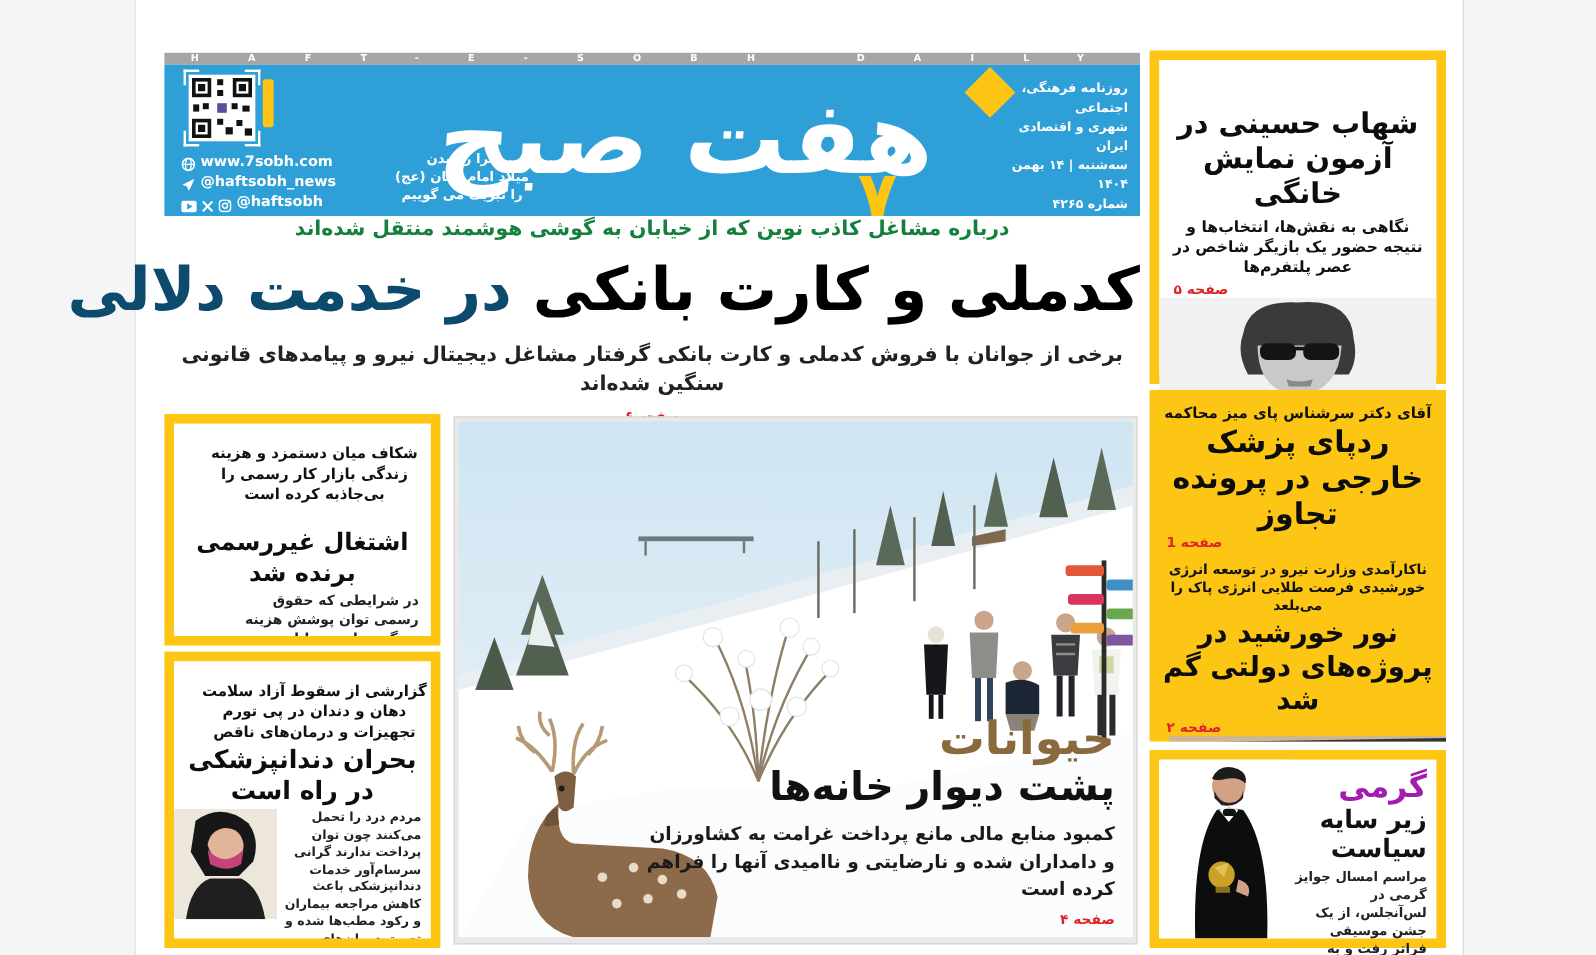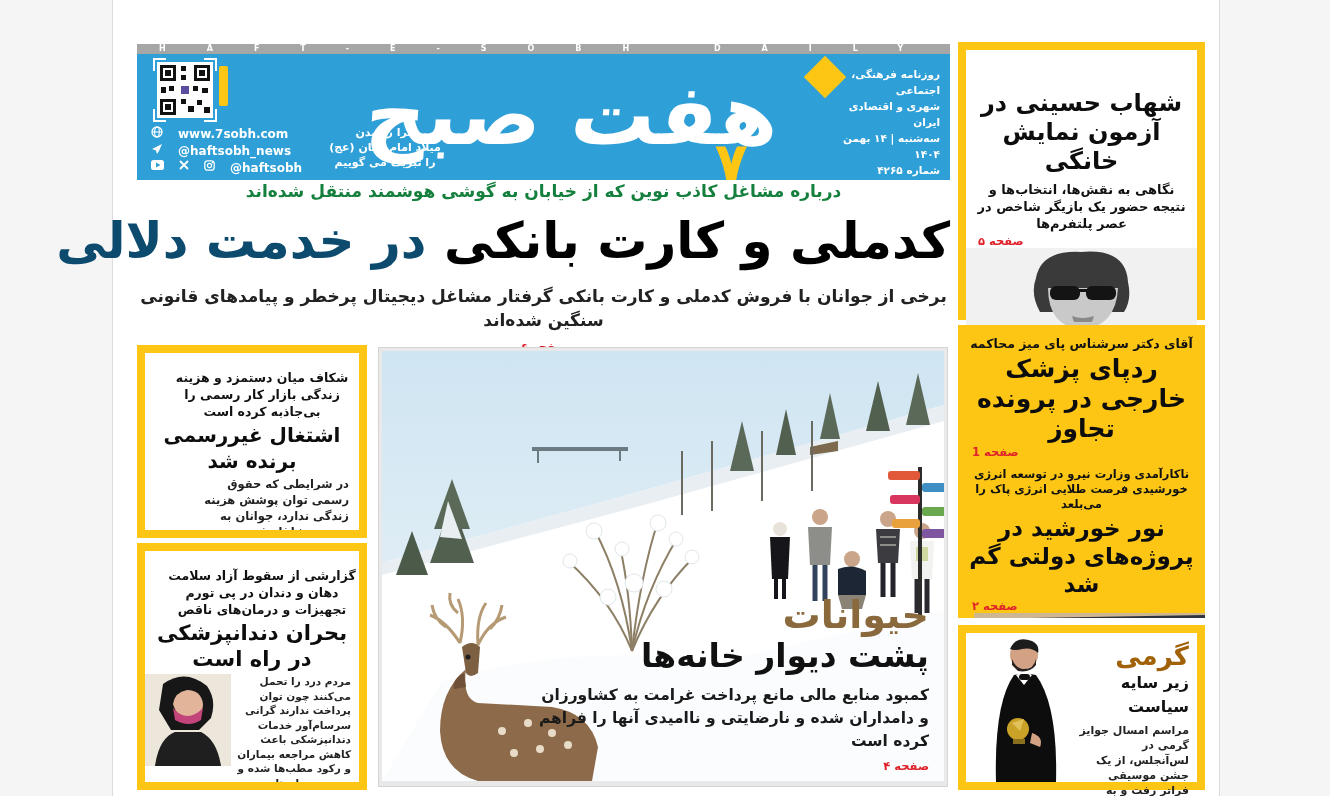--- a/index.html
+++ b/index.html
@@ -19,21 +19,21 @@
     font-size:8px;font-weight:bold;line-height:10px;letter-spacing:41px;padding-left:22px;overflow:hidden;box-sizing:border-box;white-space:nowrap;}
   .banner{left:0;top:16px;width:813px;height:126px;background:#2f9fd7;overflow:hidden;}
   .qr-wrap{left:20px;top:8px;width:56px;height:56px;}
   .qr-corner{position:absolute;width:11px;height:11px;}
   .qr-corner.tl{left:-4px;top:-4px;border-left:2px solid #fff;border-top:2px solid #fff;}
   .qr-corner.tr{right:-4px;top:-4px;border-right:2px solid #fff;border-top:2px solid #fff;}
   .qr-corner.bl{left:-4px;bottom:-4px;border-left:2px solid #fff;border-bottom:2px solid #fff;}
   .qr-corner.br{right:-4px;bottom:-4px;border-right:2px solid #fff;border-bottom:2px solid #fff;}
   .qr-tag{left:82px;top:12px;width:9px;height:40px;background:#fdc614;border-radius:2px;}
   .social{left:14px;top:72px;color:#ffffff;font-size:12px;font-weight:bold;line-height:17px;white-space:nowrap;}
-  .social .row{display:flex;align-items:flex-start;gap:15px;}
+  .social .row{display:flex;align-items:flex-end;gap:4px;}
   .social svg{display:block;}
   .greeting{left:178px;bottom:10px;width:140px;color:#ffffff;font-size:11px;font-weight:bold;line-height:15px;text-align:center;}
   .logo{left:200px;top:2px;width:470px;height:122px;color:#ffffff;font-weight:bold;
     font-size:84px;line-height:118px;text-align:center;white-space:nowrap;transform:skewX(-4deg);}
   .logo-digit{position:absolute;right:56px;bottom:-12px;color:#fdc614;font-size:54px;line-height:54px;font-weight:bold;transform:skewX(4deg);}
   .logo-diamond{right:110px;top:8px;width:30px;height:30px;background:#fdc614;transform:rotate(45deg);}
   .issue-info{right:10px;top:12px;width:100px;text-align:right;color:#ffffff;font-size:10.5px;font-weight:bold;line-height:16px;}
   .issue-info .y{color:#fdc614;}
 
   
@@ -62,27 +62,27 @@
   .shahab-box .hl{font-size:24px;line-height:29px;padding-top:6px;}
   .shahab-box .kick{font-size:13px;margin-top:5px;padding:0 8px;}
   .shahab-box .pr{text-align:left;padding:2px 12px 0 12px;}
   .energy-box .inner{padding:10px 8px 0 8px;}
   .energy-box .hl1{font-size:25px;line-height:30px;margin-top:2px;}
   .energy-box .hl2{font-size:23px;line-height:28px;margin-top:2px;}
   .energy-box .kick2{font-size:11.5px;line-height:15px;margin-top:8px;}
   .energy-box .pr{text-align:left;padding:1px 6px 0 6px;}
   .grammy-inner{display:flex;flex-direction:row;height:100%;direction:rtl;}
   .grammy-text{width:52%;padding:8px 8px 0 2px;box-sizing:border-box;text-align:right;}
-  .grammy-text .t-red{color:#a16207;font-size:26px;font-weight:bold;line-height:30px;}
-  .grammy-text .t-black{color:#111;font-size:16px;font-weight:bold;line-height:24px;}
+  .grammy-text .t-red{color:#a21caf;font-size:26px;font-weight:bold;line-height:30px;}
+  .grammy-text .t-black{color:#111;font-size:21px;font-weight:bold;line-height:24px;}
   .grammy-text .body-txt{font-size:11px;line-height:15px;text-align:right;margin-top:4px;}
   .grammy-photo{width:48%;position:relative;}
 
   .jobs-box .kick,.dental-box .kick{padding-top:16px;margin-left:20px;}
-  .jobs-box .hl{font-size:20px;line-height:26px;margin-top:2px;}
+  .jobs-box .hl{font-size:20px;line-height:26px;margin-top:18px;}
   .dental-box .hl{font-size:21px;line-height:26px;margin-top:2px;}
   .jobs-box .body-txt{padding:2px 10px 0 46px;text-align:right;}
   .dental-row{display:flex;direction:rtl;margin-top:2px;}
   .dental-row .body-txt{width:60%;font-size:10.5px;line-height:14.5px;text-align:right;padding-right:8px;box-sizing:border-box;}
   .dental-row .d-photo{width:40%;}
 
   
   .main-photo{left:241px;top:309px;width:570px;height:440px;background:#e9e9e9;border:1px solid #d5d5d5;box-sizing:border-box;padding:3px;}
   .main-photo svg{display:block;}
   .photo-caption{position:absolute;right:18px;top:246px;width:400px;text-align:right;direction:rtl;}
@@ -191,21 +191,21 @@
 
     </div>
   </div>
 
   <div class="abs lead rtl">
     <div class="kicker">درباره مشاغل کاذب نوین که از خیابان به گوشی هوشمند منتقل شده‌اند</div>
     <div class="headline">
       <span>کدملی و کارت بانکی</span>
       <span class="red">در خدمت دلالی</span>
     </div>
-    <div class="sub">برخی از جوانان با فروش کدملی و کارت بانکی گرفتار مشاغل دیجیتال پرخطر و پیامدهای قانونی سنگین شده‌اند</div>
+    <div class="sub">برخی از جوانان با فروش کدملی و کارت بانکی گرفتار مشاغل دیجیتال نیرو و پیامدهای قانونی سنگین شده‌اند</div>
     <div class="pageref">صفحه ۶</div>
   </div>
 
   <div class="abs ybox shahab-box rtl">
     <div class="hl">شهاب حسینی در آزمون نمایش خانگی</div>
     <div class="kick">نگاهی به نقش‌ها، انتخاب‌ها و نتیجه حضور یک بازیگر شاخص در عصر پلتفرم‌ها</div>
     <div class="pr pageref">صفحه ۵</div>
     <svg class="photo" width="231" height="132" viewBox="0 0 231 132">
       <rect width="231" height="132" fill="#f1f1f1"></rect>
       <path d="M70 30 Q75 2 115 4 Q160 0 162 34 Q166 52 158 64 L74 64 Q64 46 70 30Z" fill="#3a3a3a"></path>

